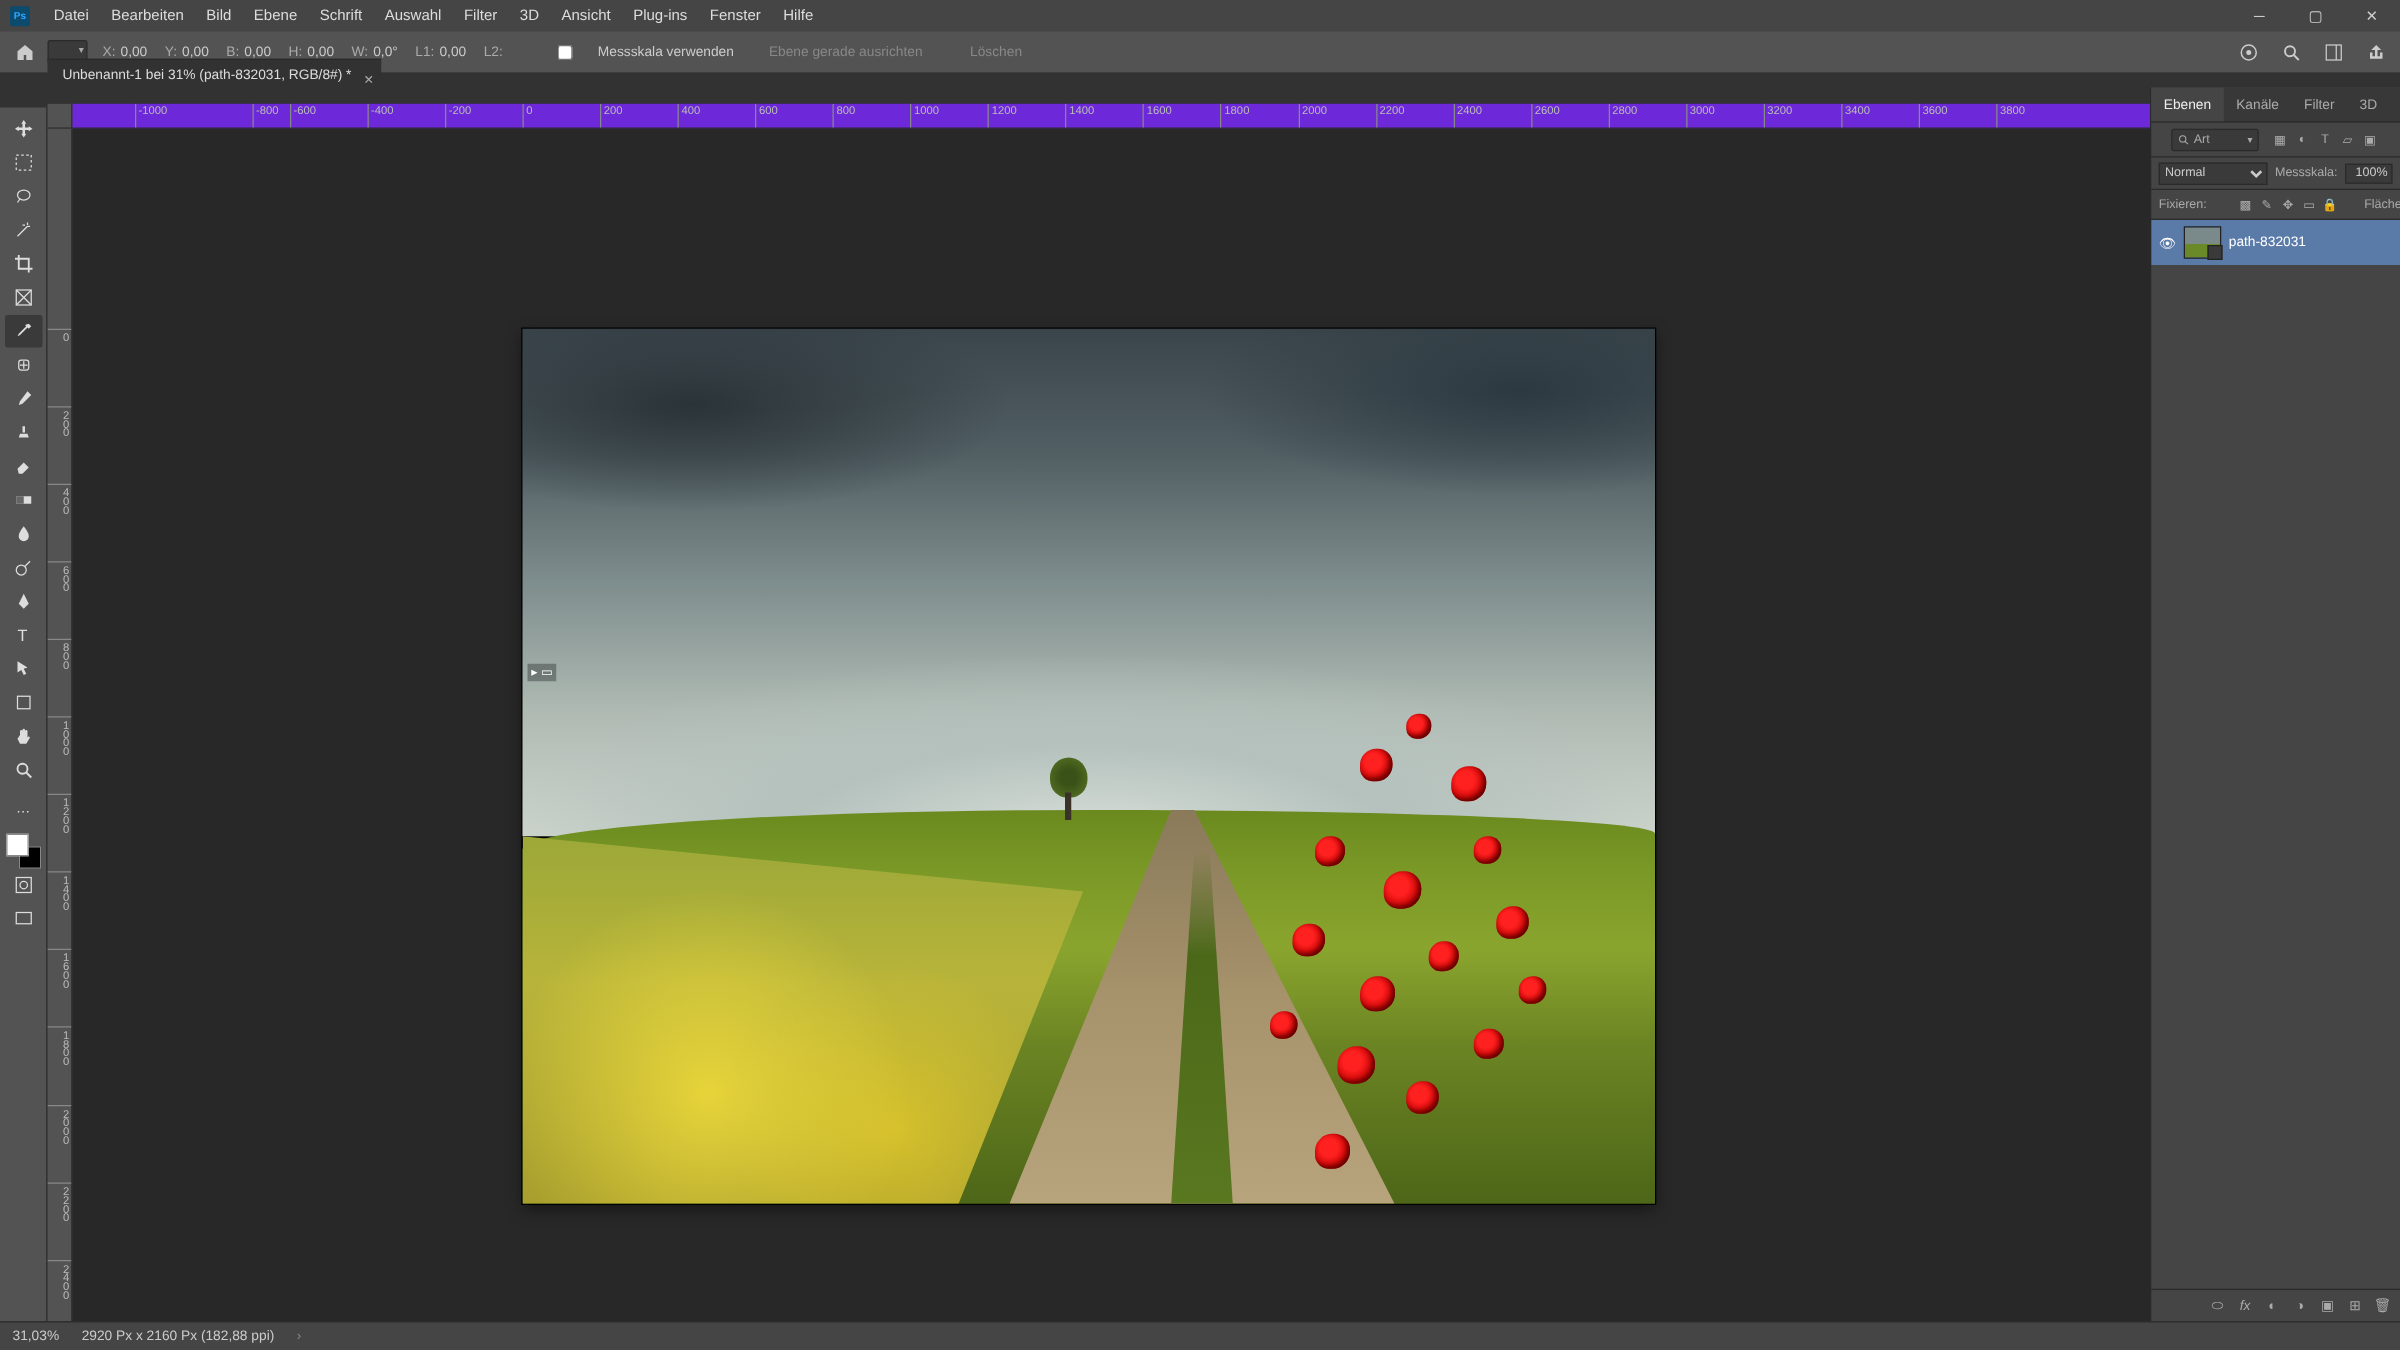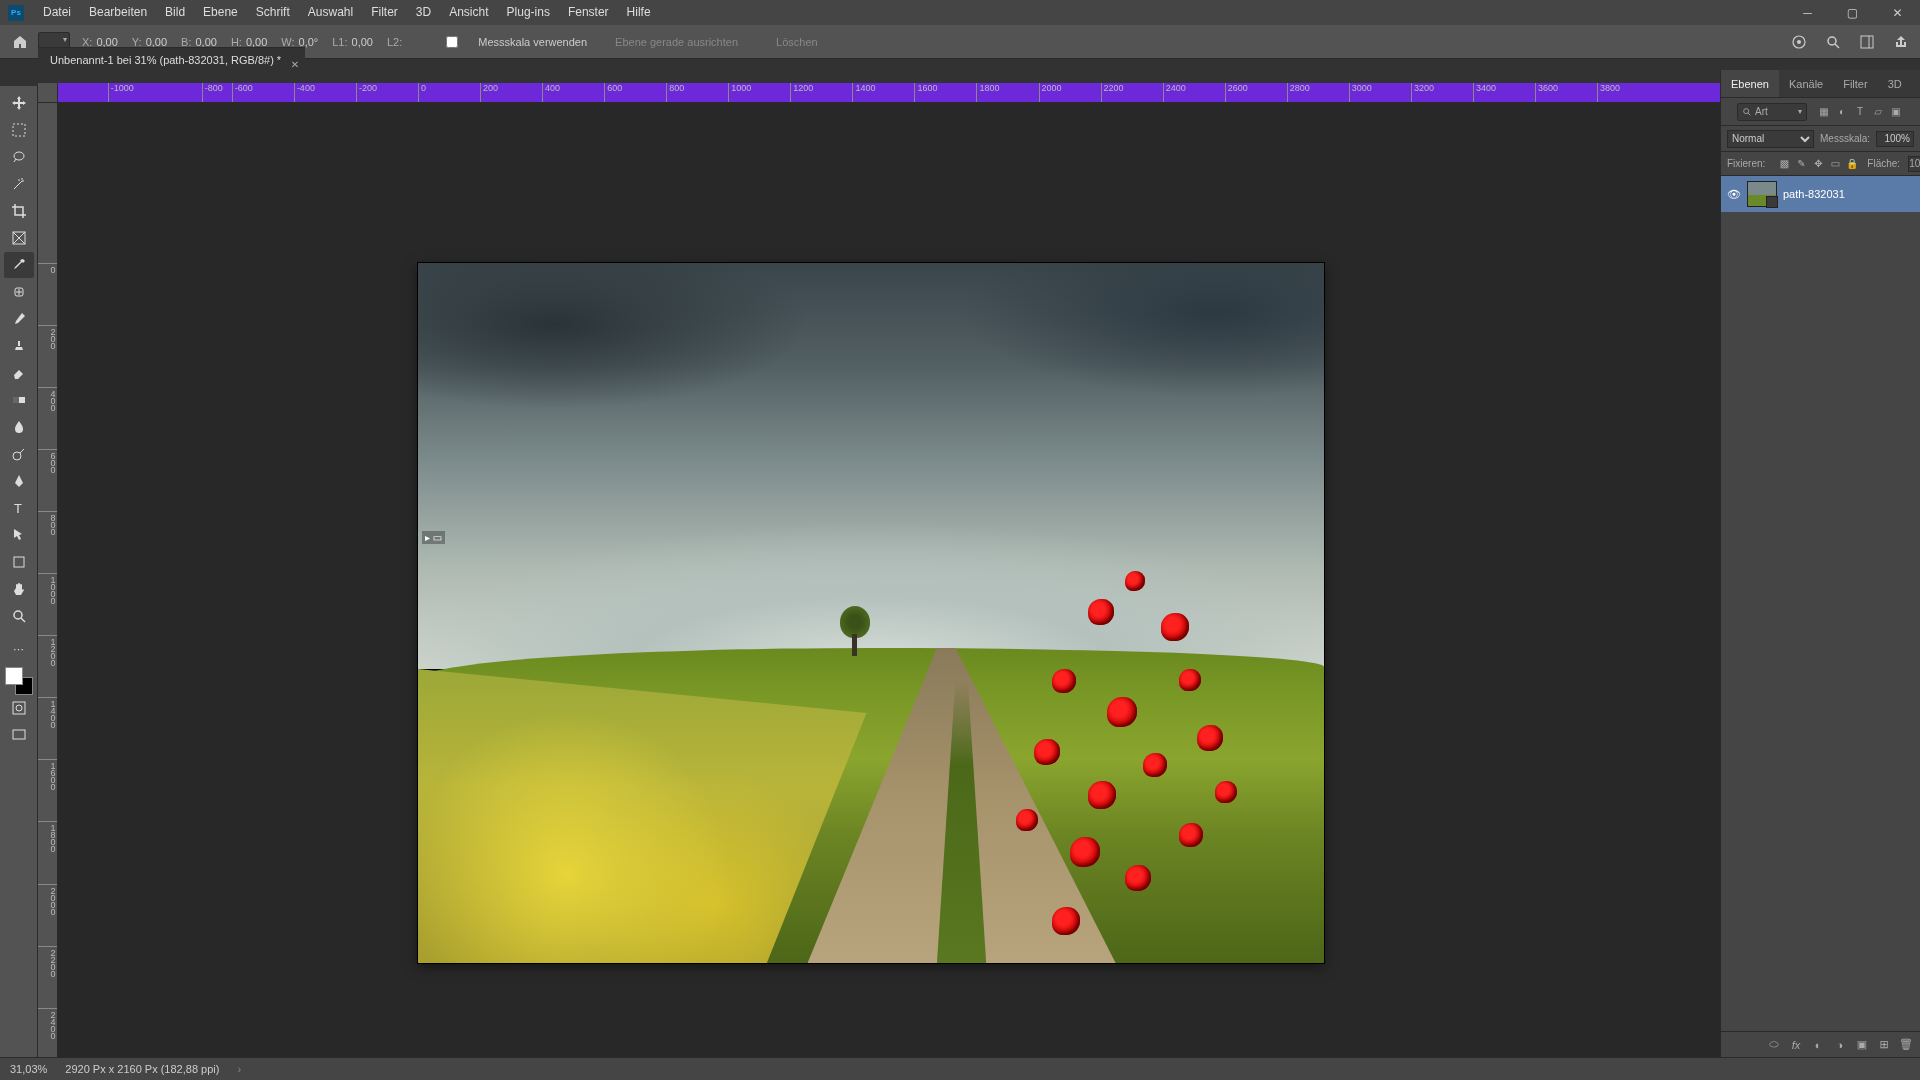--- a/index.html
+++ b/index.html
@@ -80,21 +80,21 @@
 #panel-tabs .ptab { padding:0 10px; line-height:28px; font-size:11px; color:#aaa; cursor:pointer; }
 #panel-tabs .ptab.active { background:#454545; color:#eee; }
 #layer-search { height:28px; display:flex; align-items:center; padding:0 16px; gap:4px; border-bottom:1px solid #2a2a2a; }
 #layer-search .search-box { flex:0 0 70px; height:18px; background:#3a3a3a; border:1px solid #2a2a2a; border-radius:2px; display:flex; align-items:center; padding:0 4px; font-size:10px; color:#aaa; }
 #layer-search .filter-icons { display:flex; gap:2px; margin-left:auto; }
 #layer-search .filter-icons span { width:16px; height:16px; display:flex; align-items:center; justify-content:center; font-size:10px; color:#aaa; cursor:pointer; }
 #blend-row { height:26px; display:flex; align-items:center; padding:0 6px; gap:6px; border-bottom:1px solid #2a2a2a; }
 #blend-row select { flex:1; height:18px; background:#3a3a3a; border:1px solid #2a2a2a; color:#ccc; font-size:10px; }
 #blend-row .opacity-lbl { font-size:10px; color:#aaa; }
 #blend-row .opacity-val { width:38px; height:16px; background:#3a3a3a; border:1px solid #2a2a2a; font-size:10px; text-align:right; padding-right:3px; line-height:14px; }
-#lock-row { height:24px; display:flex; align-items:center; padding:0 6px; gap:8px; font-size:10px; color:#aaa; border-bottom:1px solid #2a2a2a; }
+#lock-row { height:24px; display:flex; align-items:center; padding:0 6px; gap:20px; font-size:10px; color:#aaa; border-bottom:1px solid #2a2a2a; }
 #lock-row .lock-icons { display:flex; gap:3px; margin-left:4px; }
 #lock-row .lock-icons span { width:14px; height:14px; display:flex; align-items:center; justify-content:center; cursor:pointer; }
 #lock-row .fill-lbl { margin-left:auto; }
 #lock-row .fill-val { width:38px; height:16px; background:#3a3a3a; border:1px solid #2a2a2a; text-align:right; padding-right:3px; line-height:14px; }
 #layer-list { flex:1; overflow:auto; }
 .layer-item { height:36px; display:flex; align-items:center; padding:0 6px; gap:6px; background:#5a7aa8; color:#fff; }
 .layer-item .eye { width:14px; text-align:center; cursor:pointer; }
 .layer-item .thumb { width:30px; height:26px; background:linear-gradient(180deg,#7a8a8a 0 55%,#6a8a2a 55% 100%); border:1px solid #222; position:relative; }
 .layer-item .thumb::after { content:""; position:absolute; bottom:-2px; right:-2px; width:10px; height:10px; background:#3a3a3a; border:1px solid #222; }
 .layer-item .lname { font-size:11px; }

